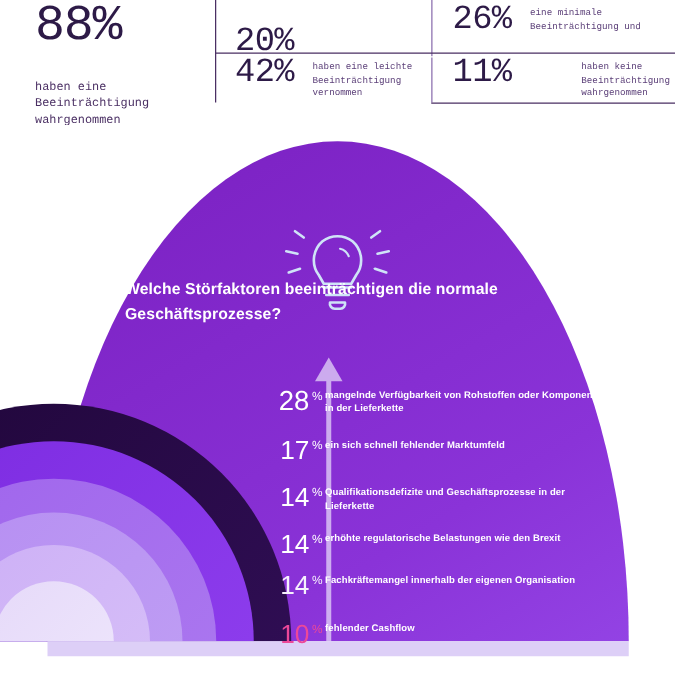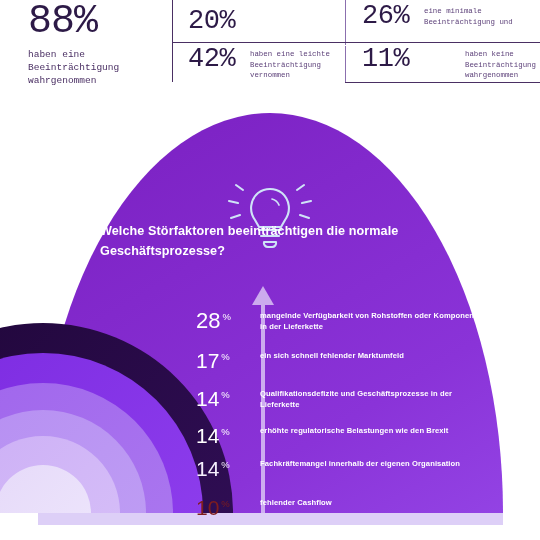--- a/index.html
+++ b/index.html
@@ -33,21 +33,21 @@
     width: 150px;
   }
   .big-stat .value {
     font-size: 40px;
     color: #2d1a47;
     letter-spacing: -1px;
     line-height: 1;
     font-weight: 400;
   }
   .big-stat .caption {
-    margin-top: 7px;
+    margin-top: 22px;
     font-size: 9.5px;
     line-height: 1.35;
     color: #4a2f63;
   }
 
   
   .vrule-main {
     position: absolute;
     left: 172px;
     top: 0px;
@@ -102,21 +102,21 @@
     min-width: 62px;
   }
   .cell .caption {
     font-size: 7.4px;
     line-height: 1.45;
     color: #5b3f78;
     padding-top: 3px;
     max-width: 104px;
   }
 
-  #cell-20 { left: 188px; top: 8px; flex-direction: column; }
+  #cell-20 { left: 188px; top: 21px; flex-direction: column; }
   #cell-26 { left: 362px; top: 3px; }
   #cell-42 { left: 188px; top: 46px; }
   #cell-11 { left: 362px; top: 46px; gap: 41px; }
 
   
   #arch-panel {
     position: absolute;
     left: 0;
     top: 100px;
     width: 540px;
@@ -155,20 +155,21 @@
     position: absolute;
     left: 0;
     width: 540px;
     display: flex;
     align-items: flex-start;
   }
   .row .pct {
     position: absolute;
     left: 196px;
     width: 62px;
+    text-align: right;
     color: #ffffff;
     font-size: 21px;
     line-height: 1;
     font-weight: 400;
     white-space: nowrap;
   }
   .row .pct .unit {
     font-size: 9.5px;
     vertical-align: super;
     margin-left: 2px;
@@ -185,21 +186,21 @@
   }
 
   #row-0 { top: 210px; }
   #row-1 { top: 250px; }
   #row-2 { top: 288px; }
   #row-3 { top: 325px; }
   #row-4 { top: 358px; }
   #row-5 { top: 397px; }
 
   #row-0 .pct { font-size: 22px; }
-  #row-5 .pct { color: #7f1d1d; }
+  #row-5 .pct { color: #ec4899; }
   #row-4 .pct { color: #f6f0fd; }
 </style>
 </head>
 <body>
 
 <div id="top-stats">
 
   <div class="big-stat">
     <div class="value">88%</div>
     <div class="caption">haben eine Beeinträchtigung wahrgenommen</div>

